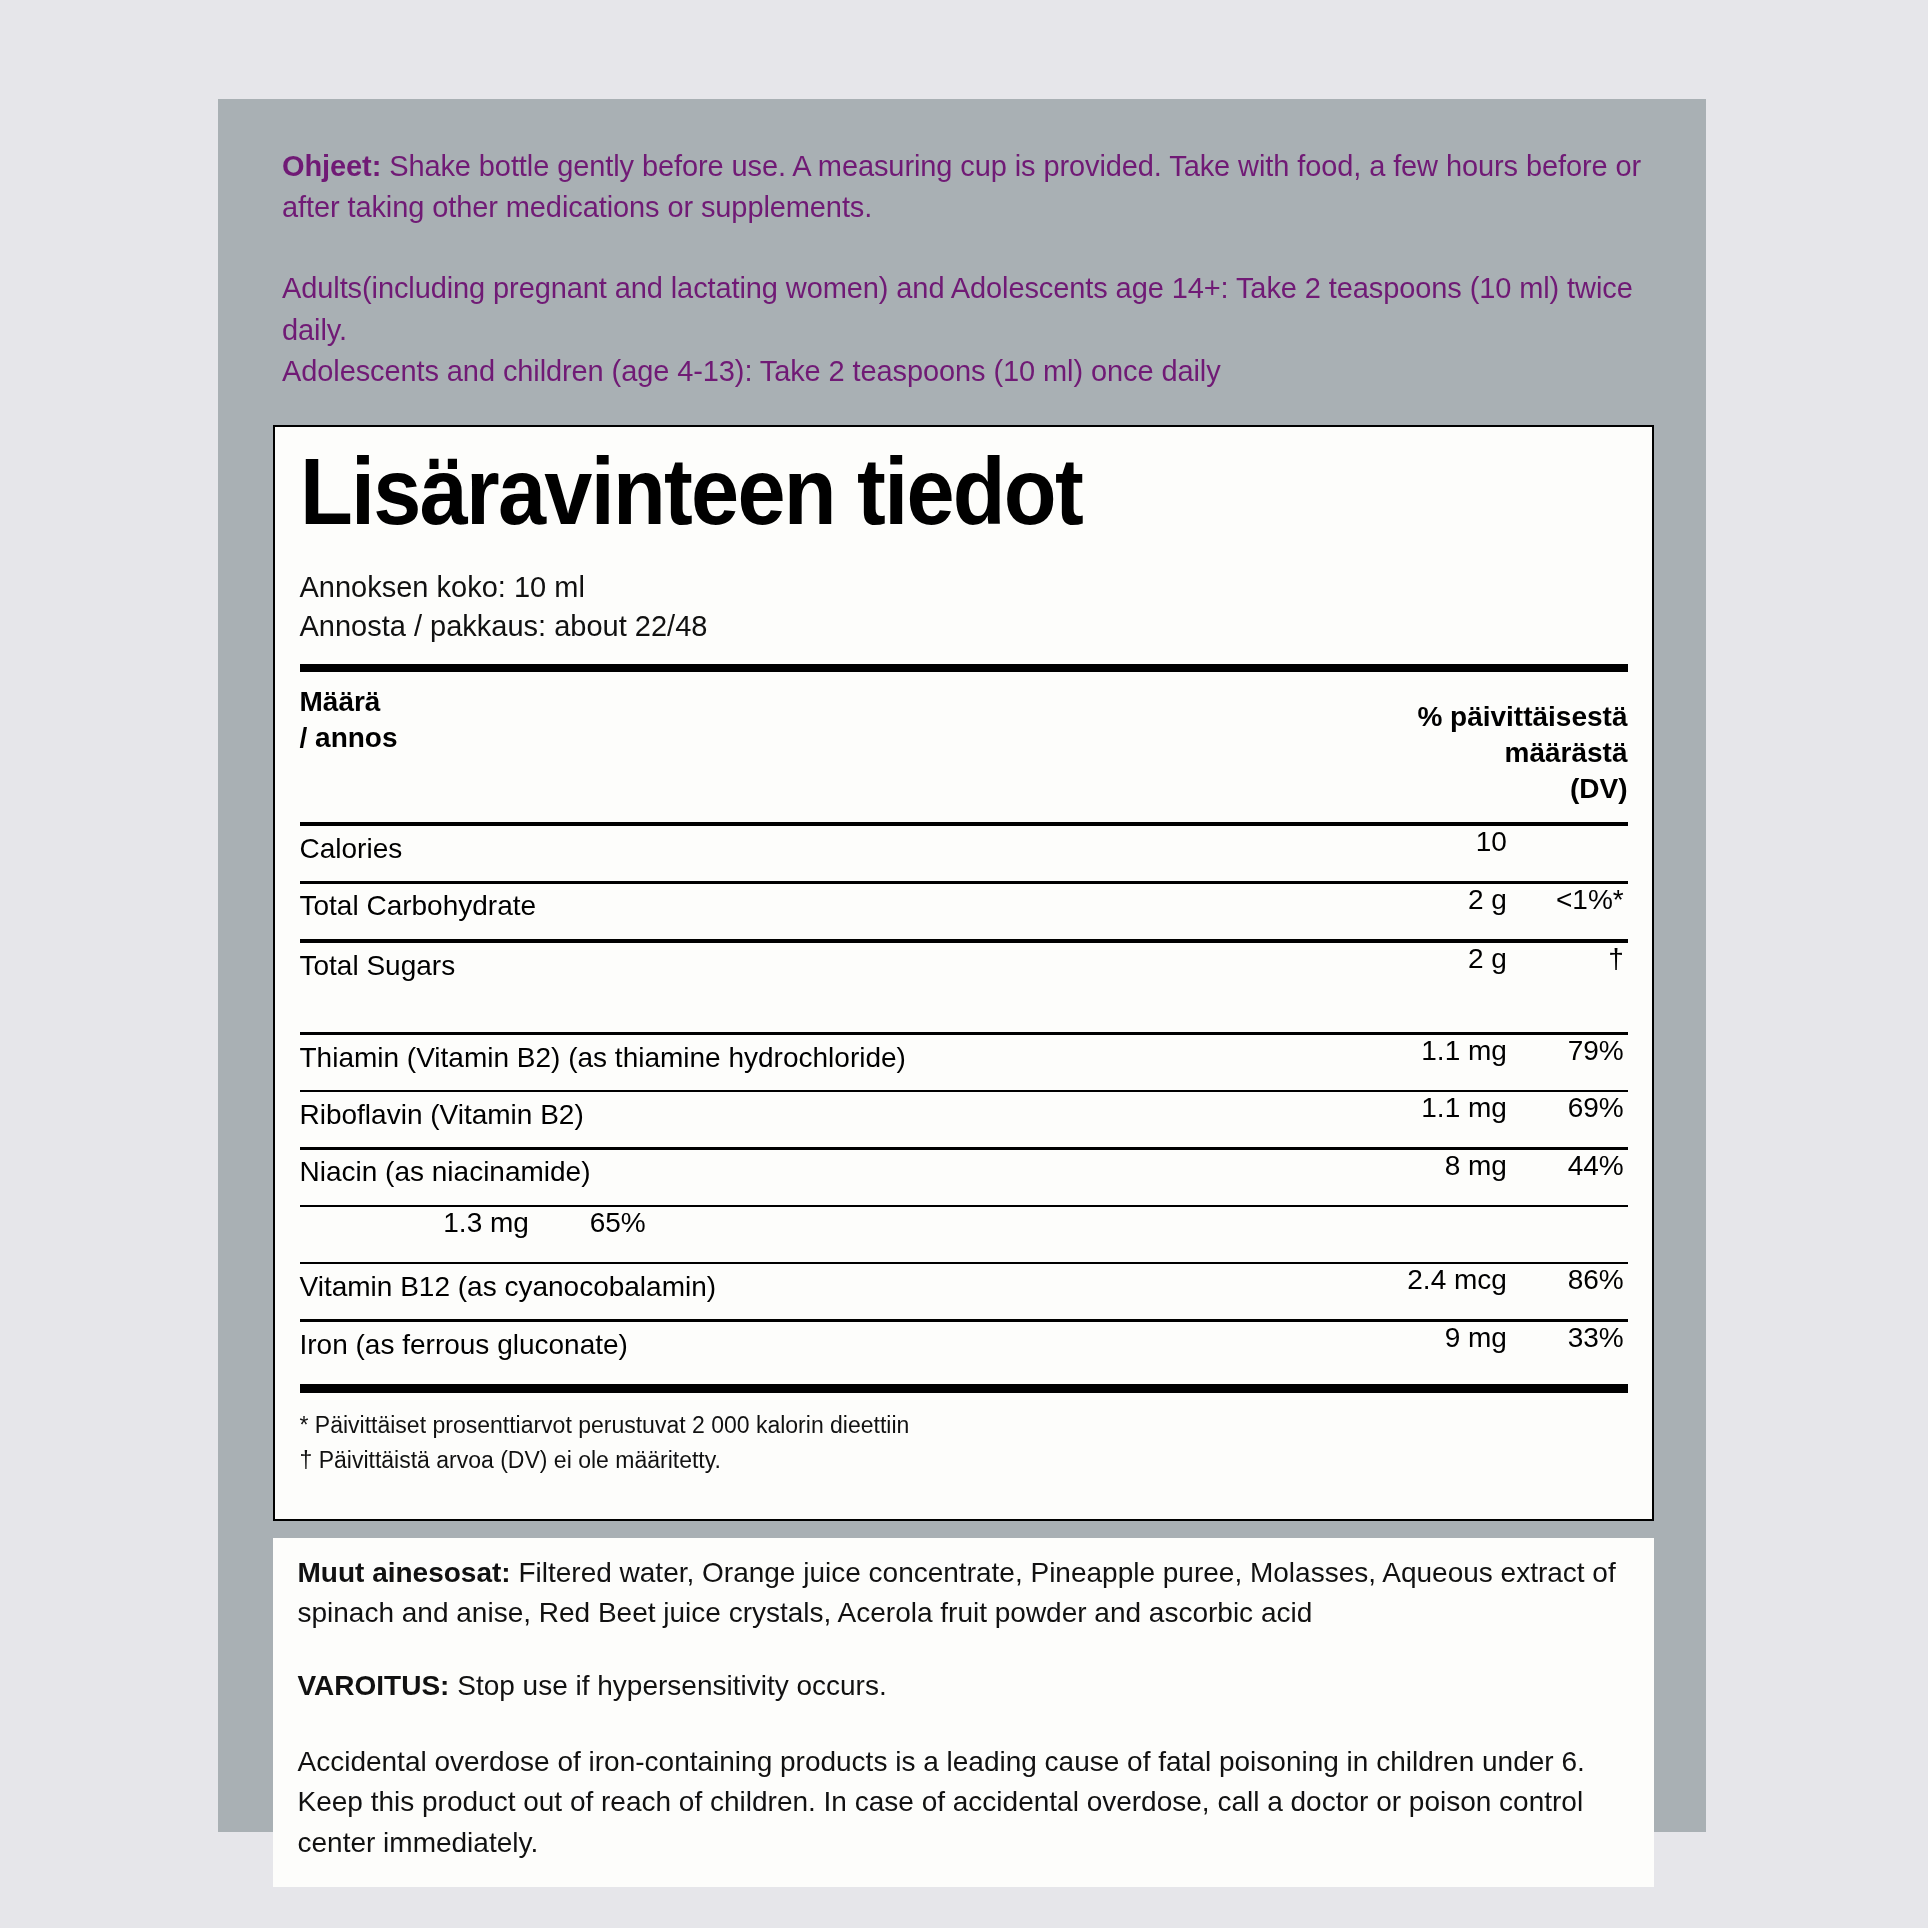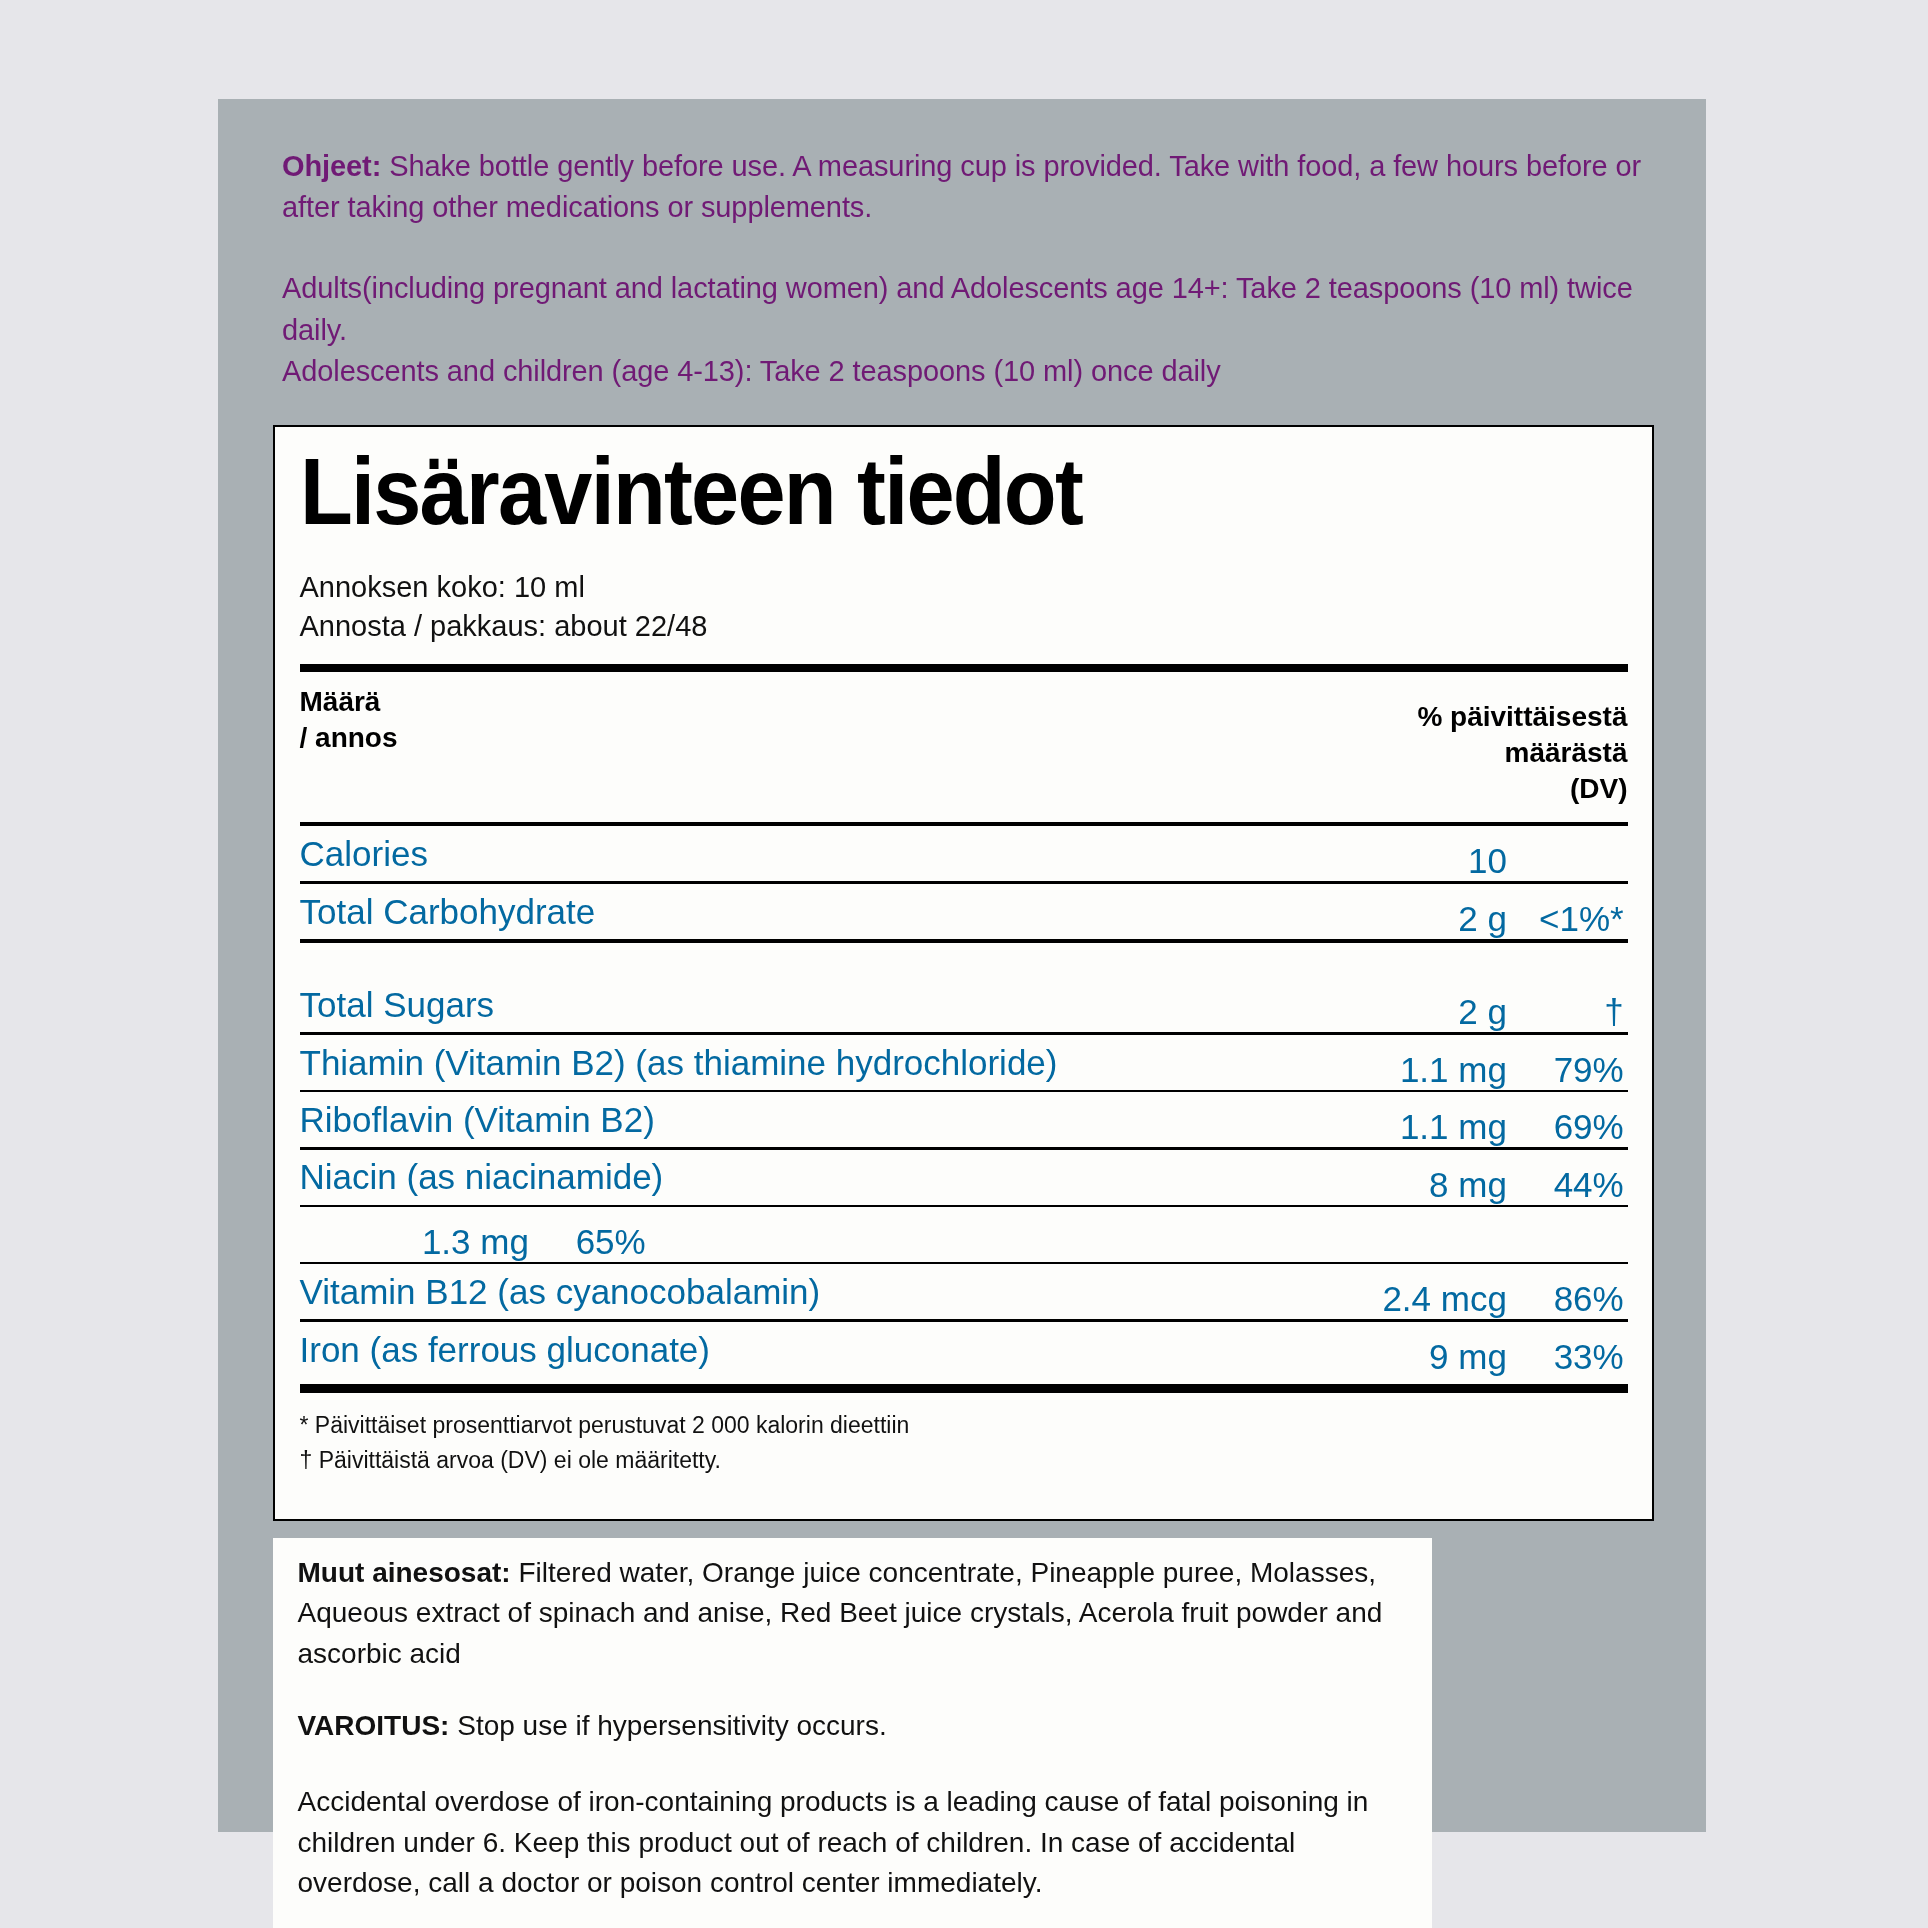--- a/index.html
+++ b/index.html
@@ -88,41 +88,41 @@
     line-height: 1.28;
     text-align: right;
     width: 339px;
     flex: 0 0 339px;
     margin-top: 15px;
   }
 
   
   .nrow {
     display: flex;
-    align-items: flex-end;
+    align-items: flex-start;
     min-height: 55px;
-    font-size: 35px;
-    color: #0369a1;
+    font-size: 28px;
+    color: #000000;
   }
   .nrow .nname { flex: 1 1 auto; padding: 4.7px 0; line-height: 1.30; }
   .nrow .namt  { width: 235px; flex: 0 0 235px; text-align: right; padding-right: 5.6px; }
   .nrow .ndv   { width: 115px; flex: 0 0 115px; text-align: right; padding-right: 3.8px; }
 
   .footnotes {
     font-size: 23px;
     line-height: 1.52;
     color: #111;
     padding: 15px 0 26px 0;
   }
 
   
   #bottom-block {
     position: absolute;
     left: 273px; top: 1538px;
-    width: 1159px;
+    width: 1381px;
     background: #fdfdfb;
     padding: 15px 24.5px 24.5px 24.5px;
     font-size: 28px;
     line-height: 1.44;
     color: #111;
   }
   #bottom-block p { margin: 0; }
   #bottom-block .sp { height: 32px; }
   #bottom-block .sp2 { height: 36px; }
 </style>

